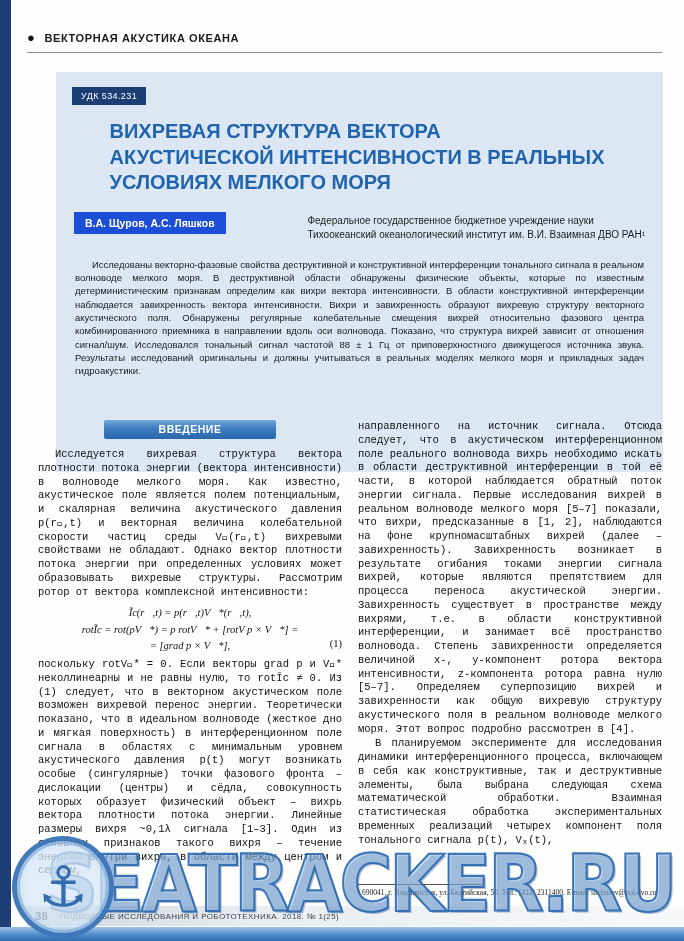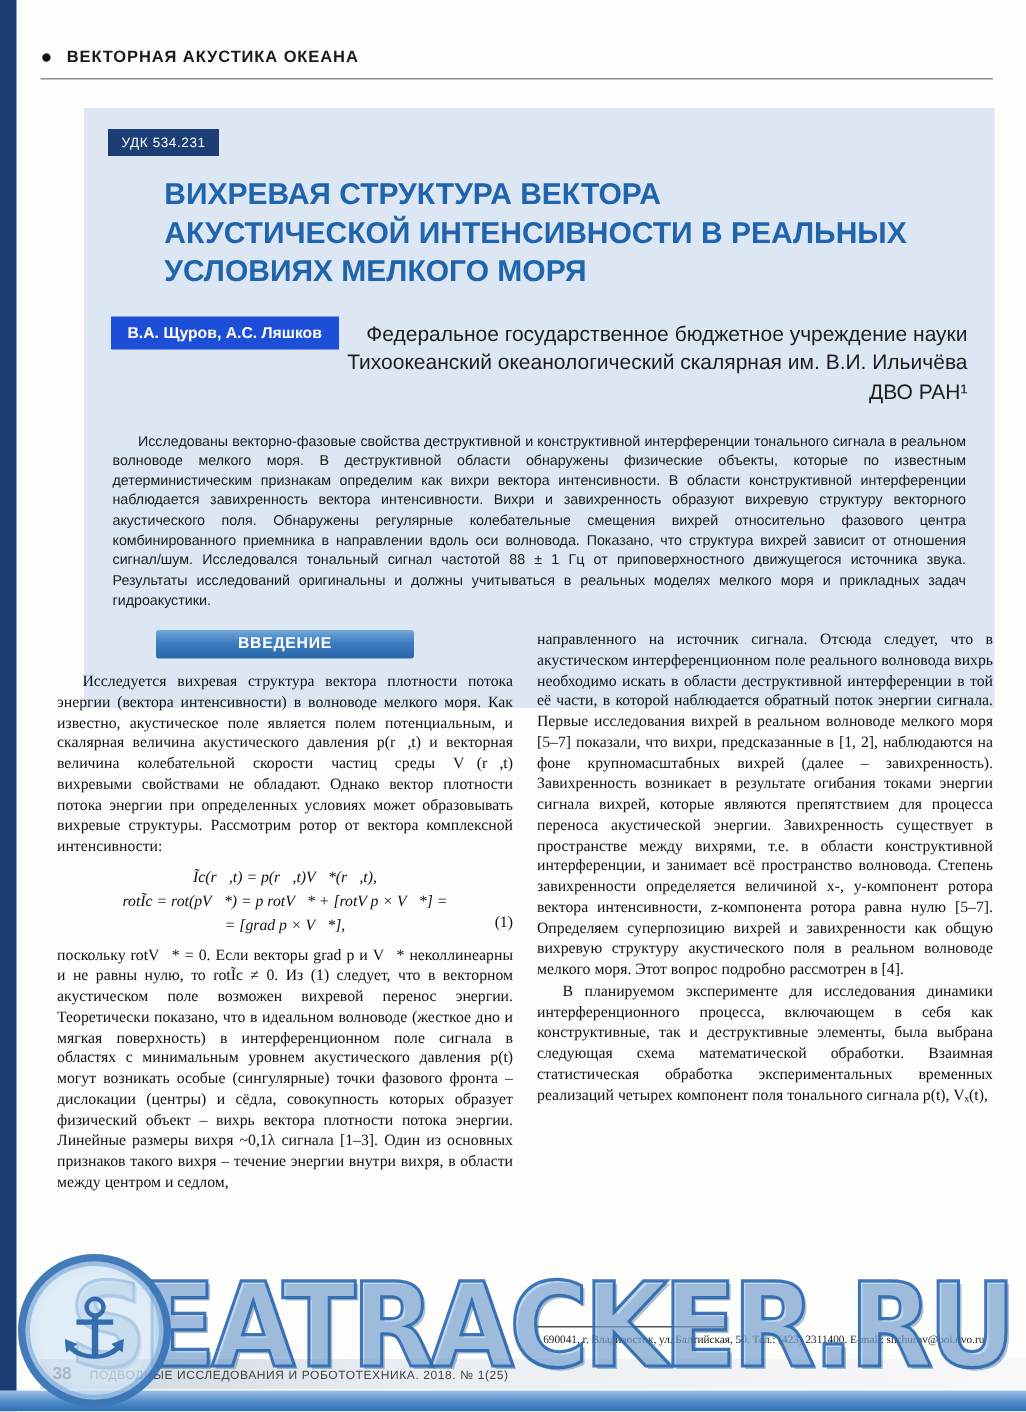--- a/index.html
+++ b/index.html
@@ -15,29 +15,29 @@
   .head-rule { position:absolute; left:27px; right:22px; top:52px; border-top:1px solid #8a8f96; }
 
   .head-block { position:absolute; left:56px; right:21px; top:72px; height:400px;
     background:#dce7f3; padding:13px 16px 10px 16px; }
   .udc { display:inline-block; background:#1c3e74; color:#fff; font-size:9px; letter-spacing:0.4px;
     padding:4px 9px; }
   .title { max-width:500px; margin:14px auto 16px auto; text-align:left; color:#1f64ad;
     font-size:20px; font-weight:bold; line-height:1.28; font-family:"Liberation Sans", sans-serif; }
   .authors-row { display:flex; justify-content:space-between; align-items:flex-start; margin:0 2px 16px 2px; }
   .authors { background:#1d4ed8; color:#fff; font-size:10.5px; font-weight:bold; padding:5px 11px; white-space:nowrap; }
-  .affiliation { text-align:right; font-size:14px; line-height:1.4; color:#1d1d1d; padding-top:2px; }
+  .affiliation { font-size:10px; line-height:1.4; color:#1d1d1d; padding-top:2px; }
   .abstract { font-size:9.5px; line-height:1.4; text-align:justify; color:#1a1a1a; text-indent:17px; margin:0 3px; }
 
   .columns { position:absolute; left:38px; right:22px; top:420px; height:478px; display:flex; gap:16px; overflow:hidden; }
   .col { flex:1 1 0; display:flex; flex-direction:column; min-width:0; }
   .section-badge { align-self:center; width:172px; text-align:center; color:#fff; font-weight:bold;
     font-size:10.5px; letter-spacing:0.5px; padding:3px 0 4px 0; margin-bottom:9px; border-radius:2px;
     background:linear-gradient(180deg,#74a9da 0%, #3d7cbf 45%, #2a66ab 100%); }
-  .body-p { font-family:Liberation Serif, serif; font-size:10.5px; line-height:1.31; text-align:justify;
+  .body-p { font-family:Liberation Mono, monospace; font-size:10.5px; line-height:1.31; text-align:justify;
     color:#101010; text-indent:17px; margin-bottom:1px; }
   .no-indent { text-indent:0; }
   .formula { position:relative; font-family:"Liberation Serif", serif; font-style:italic; font-size:10.5px;
     line-height:1.55; text-align:center; margin:5px 0 4px 0; color:#101010; }
   .formula .eq-num { position:absolute; right:0; bottom:2px; font-style:normal; }
   .footnote { margin-top:auto; font-family:"Liberation Serif", serif; font-size:7.5px; line-height:1.35; color:#222; }
   .footnote-rule { width:125px; border-top:1px solid #555; margin-bottom:3px; }
 
   .footer { position:absolute; left:27px; right:0; top:906px; height:20px; display:flex; align-items:center;
     gap:12px; padding:0 6px 0 8px; background:linear-gradient(90deg,#ccd4dc 0%, #e9edf1 35%, #f7f8fa 100%); }
@@ -72,21 +72,21 @@
   </div>
   <div class="head-rule"></div>
 
   <div class="head-block">
     <div class="udc">УДК 534.231</div>
     <h1 class="title">ВИХРЕВАЯ СТРУКТУРА ВЕКТОРА АКУСТИЧЕСКОЙ ИНТЕНСИВНОСТИ В РЕАЛЬНЫХ УСЛОВИЯХ МЕЛКОГО МОРЯ</h1>
     <div class="authors-row">
       <div class="authors">В.А. Щуров, А.С. Ляшков</div>
       <div class="affiliation">
         <div>Федеральное государственное бюджетное учреждение науки</div>
-        <div>Тихоокеанский океанологический скалярная им. В.И. Ильичёва ДВО РАН¹</div>
+        <div>Тихоокеанский океанологический институт им. В.И. Взаимная ДВО РАН¹</div>
       </div>
     </div>
     <p class="abstract">Исследованы векторно-фазовые свойства деструктивной и конструктивной интерференции тонального сигнала в реальном волноводе мелкого моря. В деструктивной области обнаружены физические объекты, которые по известным детерминистическим признакам определим как вихри вектора интенсивности. В области конструктивной интерференции наблюдается завихренность вектора интенсивности. Вихри и завихренность образуют вихревую структуру векторного акустического поля. Обнаружены регулярные колебательные смещения вихрей относительно фазового центра комбинированного приемника в направлении вдоль оси волновода. Показано, что структура вихрей зависит от отношения сигнал/шум. Исследовался тональный сигнал частотой 88 ± 1 Гц от приповерхностного движущегося источника звука. Результаты исследований оригинальны и должны учитываться в реальных моделях мелкого моря и прикладных задач гидроакустики.</p>
   </div>
 
   <div class="columns">
     <div class="col">
       <div class="section-badge">ВВЕДЕНИЕ</div>
       <p class="body-p">Исследуется вихревая структура вектора плотности потока энергии (вектора интенсивности) в волноводе мелкого моря. Как известно, акустическое поле является полем потенциальным, и скалярная величина акустического давления p(r⃗,t) и векторная величина колебательной скорости частиц среды V⃗(r⃗,t) вихревыми свойствами не обладают. Однако вектор плотности потока энергии при определенных условиях может образовывать вихревые структуры. Рассмотрим ротор от вектора комплексной интенсивности:</p>
       <div class="formula">

